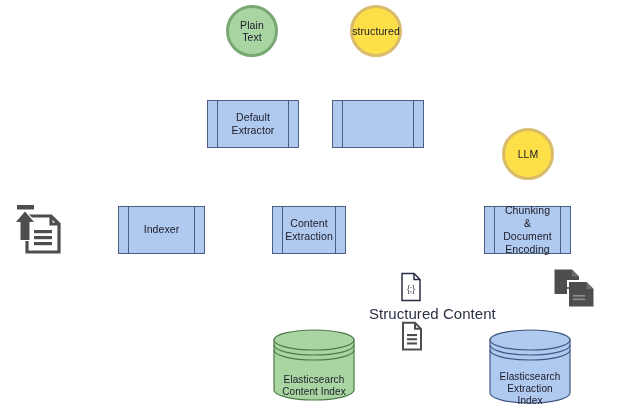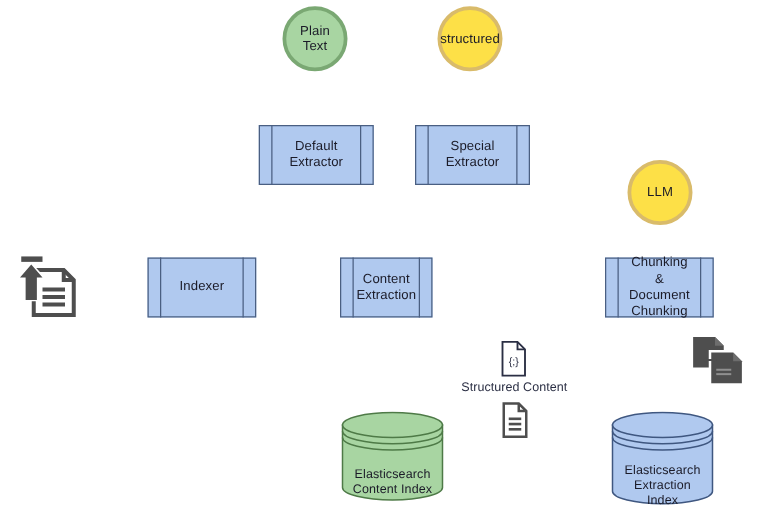--- a/index.html
+++ b/index.html
@@ -93,21 +93,21 @@
   }
 
   
   .icon {
     position: absolute;
   }
   .icon svg { display: block; }
 
   .free-label {
     position: absolute;
-    font-size: 10px;
+    font-size: 15px;
     color: #2b2f44;
     white-space: nowrap;
     letter-spacing: .05px;
   }
 </style>
 </head>
 <body>
 
 <div id="canvas">
 
@@ -125,21 +125,20 @@
 
   <div class="node component" style="left:207px; top:100px; width:92px; height:48px;">
     <span class="bar-l"></span>
     <span class="bar-r"></span>
     <span class="label">Default Extractor</span>
   </div>
 
   <div class="node component" style="left:332px; top:100px; width:92px; height:48px;">
     <span class="bar-l"></span>
     <span class="bar-r"></span>
-    <span class="label">Special Extractor</span>
   </div>
 
   <div class="node component" style="left:118px; top:206px; width:87px; height:48px;">
     <span class="bar-l"></span>
     <span class="bar-r"></span>
     <span class="label">Indexer</span>
   </div>
 
   <div class="node component" style="left:272px; top:206px; width:74px; height:48px;">
     <span class="bar-l"></span>
@@ -149,21 +148,21 @@
       <span>Extraction</span>
     </span>
   </div>
 
   <div class="node component" style="left:484px; top:206px; width:87px; height:48px;">
     <span class="bar-l"></span>
     <span class="bar-r"></span>
     <span class="label">
       <span>Chunking &amp;</span><br>
       <span>Document</span><br>
-      <span>Chunking</span>
+      <span>Encoding</span>
     </span>
   </div>
 
   <div class="icon" style="left:13px; top:205px;">
     <svg width="48" height="50" viewBox="0 0 48 50" fill="none">
 
       <path d="M14 11 H38 L46 19 V47 H14 Z" fill="#ffffff" stroke="#4e4e4e" stroke-width="3.2" stroke-linejoin="miter"></path>
       <path d="M38 11 V19 H46" fill="none" stroke="#4e4e4e" stroke-width="3.2"></path>
 
       <rect x="21" y="25" width="18" height="3.2" fill="#4e4e4e"></rect>

